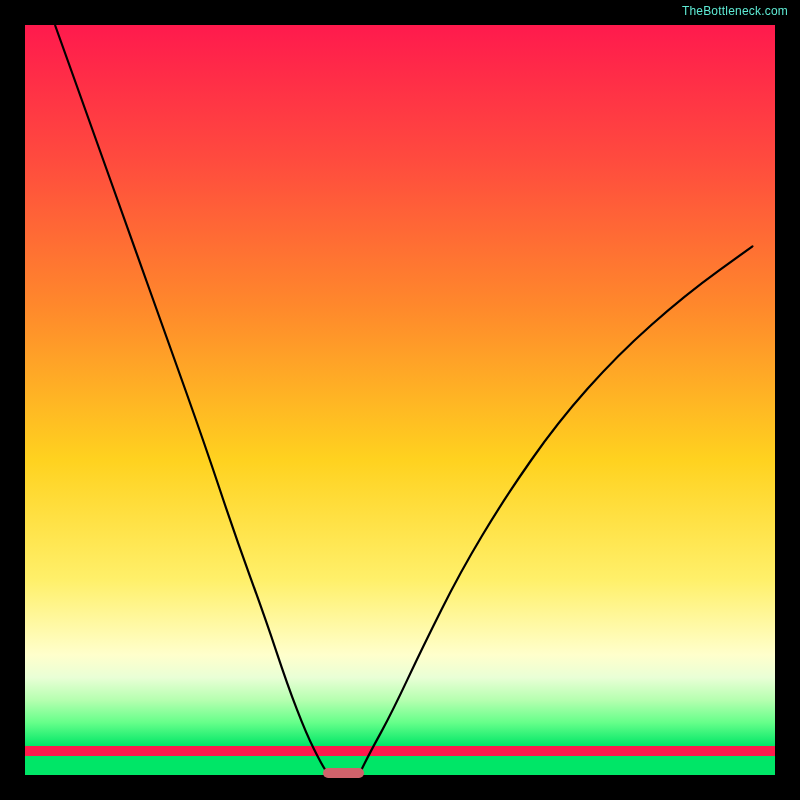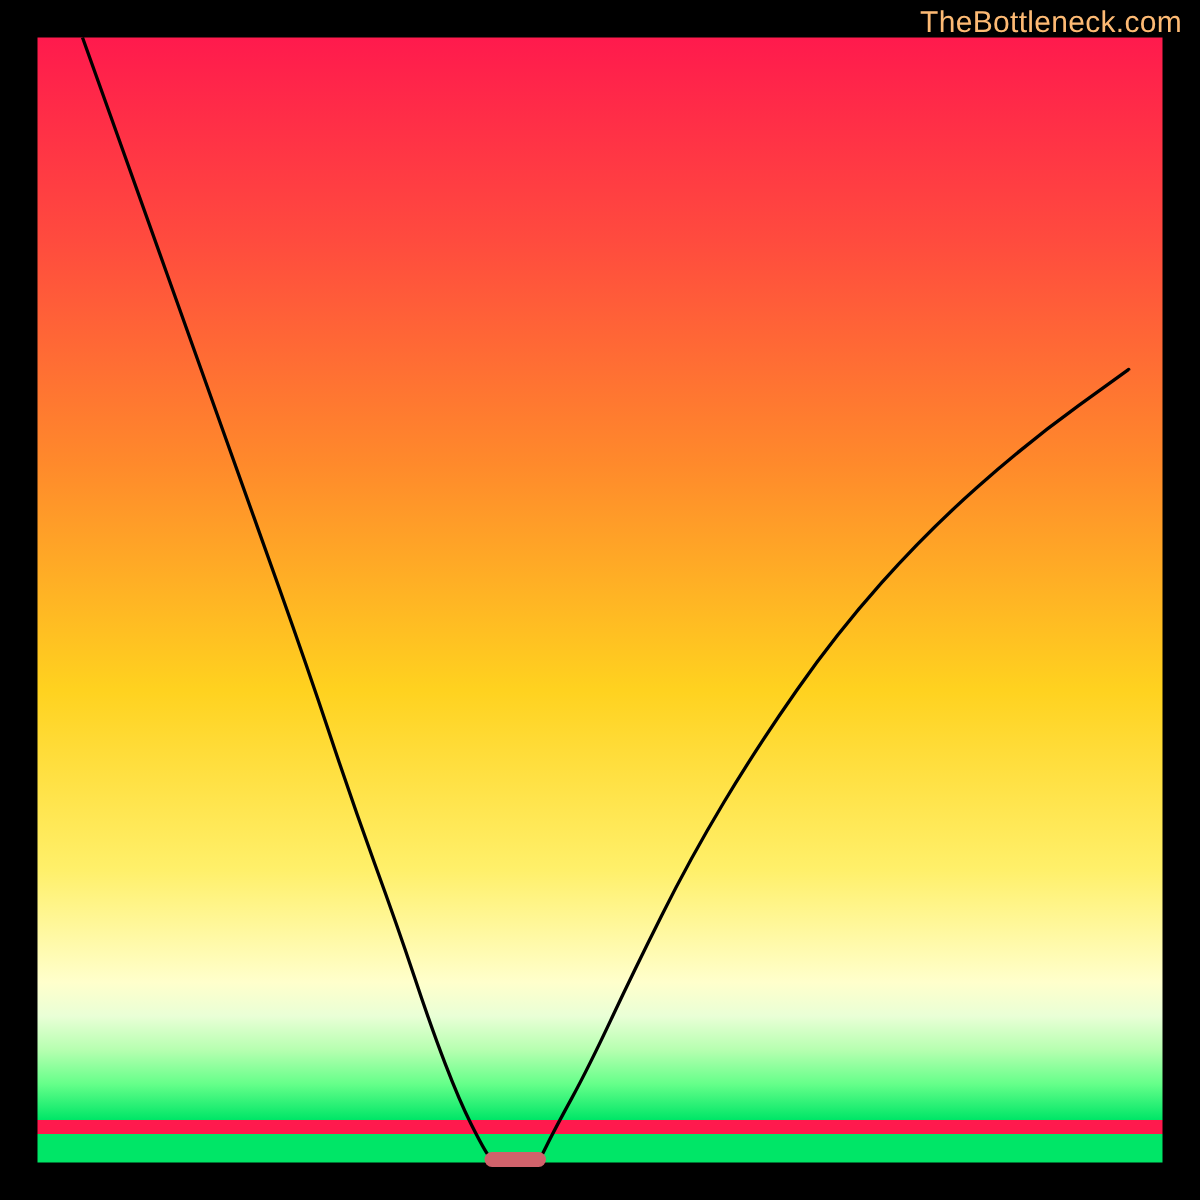--- a/index.html
+++ b/index.html
@@ -47,22 +47,22 @@
     position: absolute;
     height: 10px;
     border-radius: 5px;
     background: #d0626b;
     bottom: 22px; 
   }
   .watermark {
     position: absolute;
     top: 4px;
     right: 12px;
-    color: #fdba74;
-    font-size: 20px;
+    color: #5eead4;
+    font-size: 12px;
     font-weight: 500;
     letter-spacing: 0.2px;
     user-select: none;
   }
   svg.curve {
     position: absolute;
     left: 25px;
     top: 25px;
     width: 750px;
     height: 750px;

